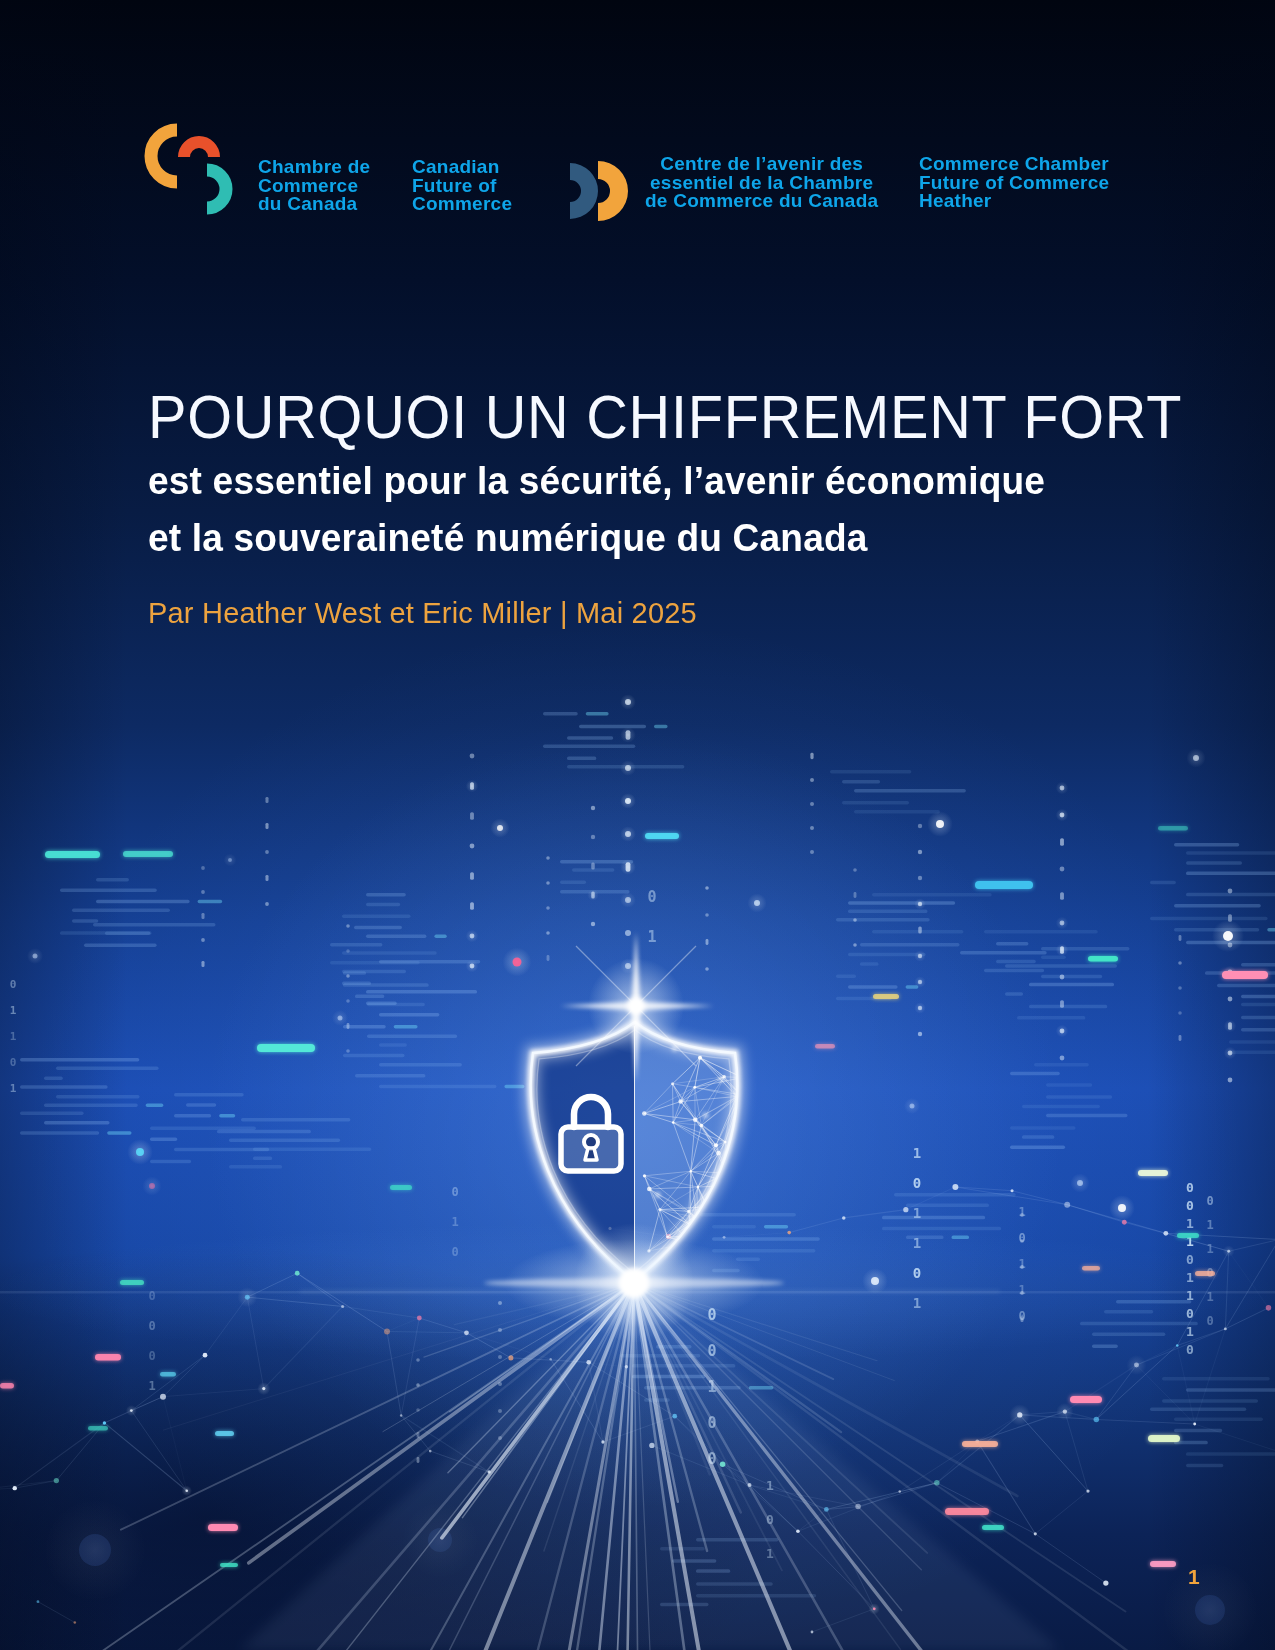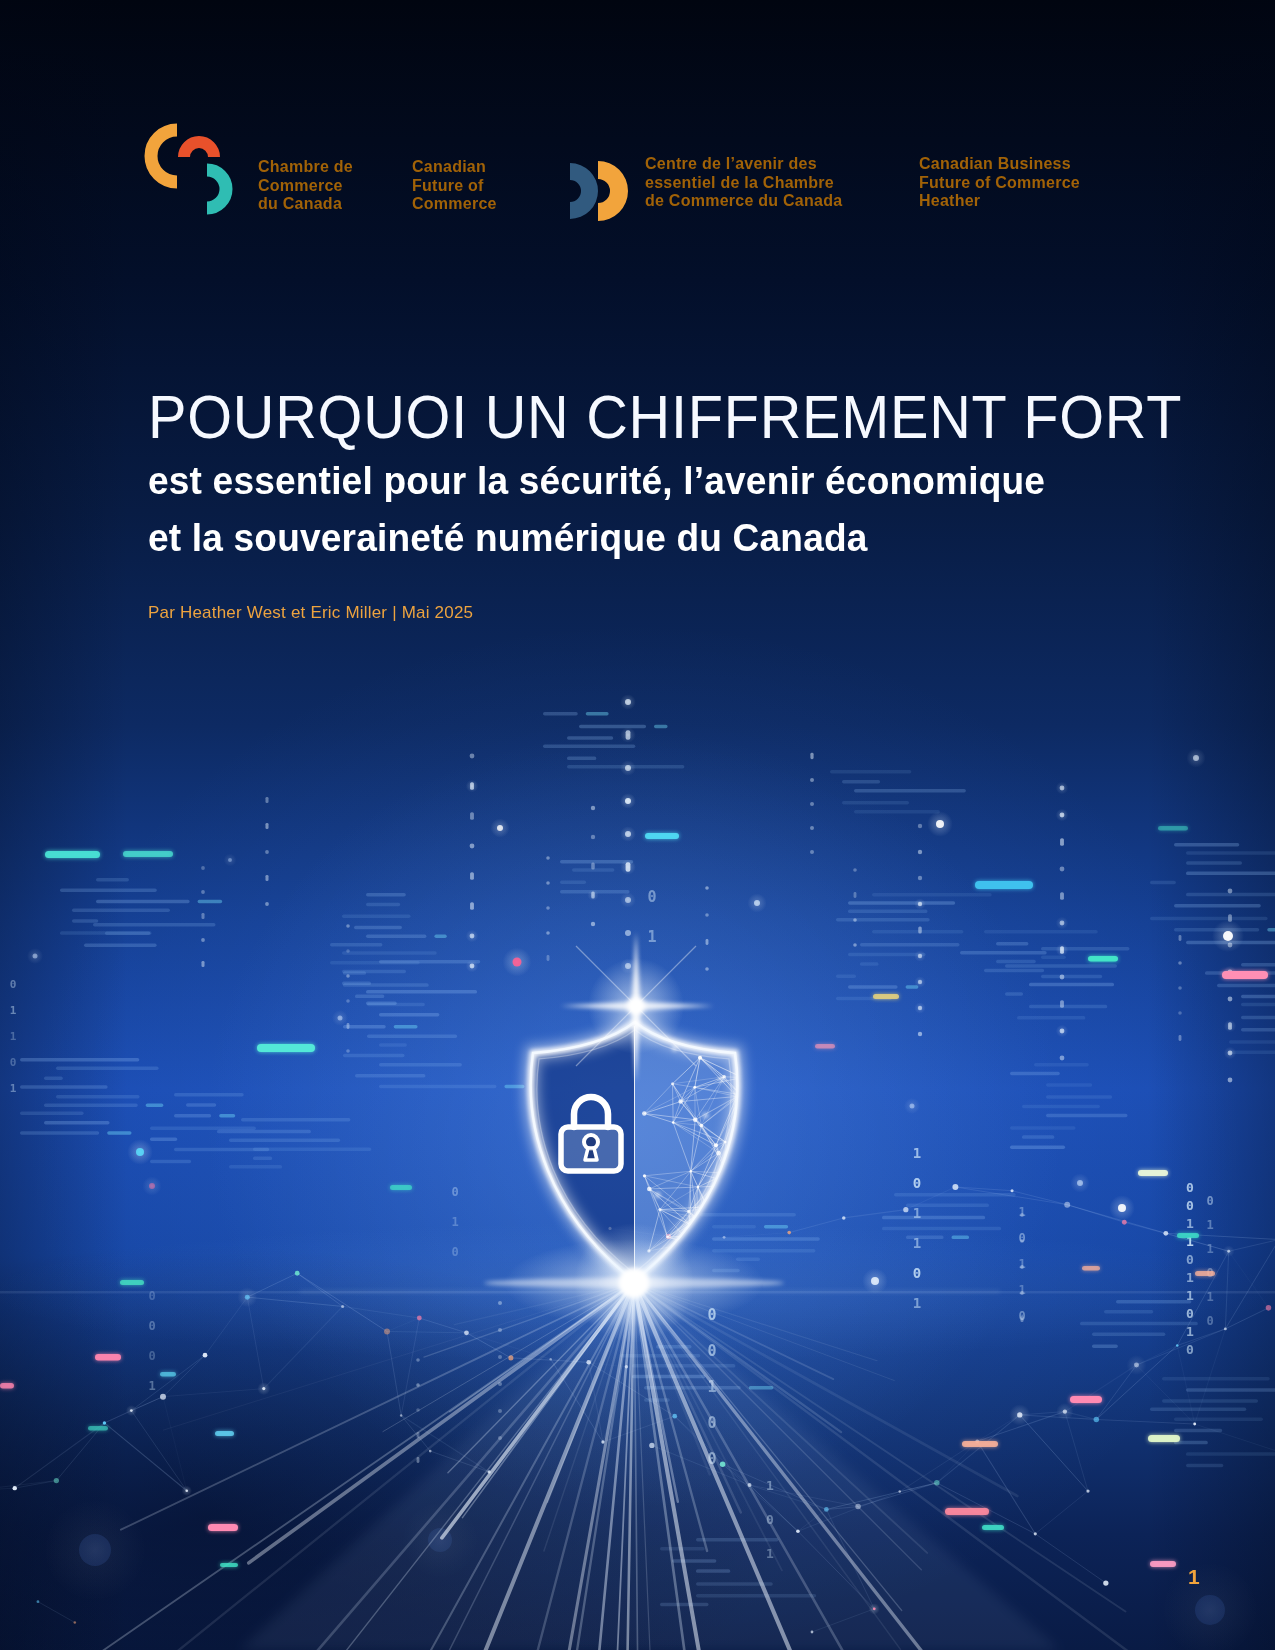--- a/index.html
+++ b/index.html
@@ -13,38 +13,38 @@
       linear-gradient(90deg, rgba(1,6,20,.32) 0, rgba(1,6,20,0) 10%, rgba(1,6,20,0) 90%, rgba(1,6,20,.32) 100%),
       radial-gradient(900px 420px at 16% 92%, rgba(2,8,28,.5), rgba(2,8,28,0) 65%),
       radial-gradient(900px 760px at 49.8% 69%, rgba(90,150,255,.18), rgba(90,150,255,0) 68%),
       linear-gradient(180deg,
         #010510 0%, #030f2a 17%, #081c44 31%, #0d2a63 44%,
         #154095 56%, #1b4db4 66%, #1747a6 76%, #123579 85%,
         #0c2357 93%, #091b45 100%);
   }
   svg.art{position:absolute;left:0;top:0;}
   .logo-mark{position:absolute;}
-  .ltxt{position:absolute;color:#a16207;font-weight:700;font-size:16px;line-height:18.6px;letter-spacing:.25px;}
+  .ltxt{position:absolute;color:#0ea5e9;font-weight:700;font-size:19px;line-height:18.6px;letter-spacing:.25px;}
   .l1fr{left:258px;top:158px;}
   .l1en{left:412px;top:158px;}
-  .l2fr{left:645px;top:155px;}
+  .l2fr{left:645px;top:155px;text-align:center;}
   .l2en{left:919px;top:155px;}
   h1.title{
     position:absolute;left:148px;top:386px;margin:0;
     color:#f6f9ff;font-size:62px;font-weight:400;letter-spacing:.8px;line-height:1;
     transform:scaleX(.93);transform-origin:left top;white-space:nowrap;
   }
   .subtitle{
     position:absolute;left:148px;top:452px;margin:0;
     color:#ffffff;font-size:39px;font-weight:700;line-height:57px;letter-spacing:.2px;
     transform:scaleX(.95);transform-origin:left top;white-space:nowrap;
   }
   .byline{
     position:absolute;left:148px;top:598px;margin:0;
-    color:#eda33f;font-size:17px;font-weight:400;line-height:30px;letter-spacing:.2px;
+    color:#eda33f;font-size:29px;font-weight:400;line-height:30px;letter-spacing:.2px;
   }
   .page-num{
     position:absolute;left:1188px;top:1565px;
     color:#f2a43c;font-size:21px;font-weight:700;
   }
 </style>
 </head>
 <body>
 
 <div class="page">
@@ -1058,21 +1058,21 @@
       <svg class="logo-mark" style="left:556px;top:156px" width="78" height="70" viewBox="0 0 78 70">
         <path d="M14,7 A28,28 0 0 1 14,63 L14,46 A11,11 0 0 0 14,24 Z" fill="#315A7F"></path>
         <path d="M42,5 A30,30 0 0 1 42,65 L42,47 A12,12 0 0 0 42,23 Z" fill="#F2A43C"></path>
       </svg>
       <div class="ltxt l2fr">
         <div>Centre de l’avenir des</div>
         <div>essentiel de la Chambre</div>
         <div>de Commerce du Canada</div>
       </div>
       <div class="ltxt l2en">
-        <div>Canadian Business</div>
+        <div>Commerce Chamber</div>
         <div>Future of Commerce</div>
         <div>Heather</div>
       </div>
     </div>
   </header>
 
   <main>
     <h1 class="title">POURQUOI UN CHIFFREMENT FORT</h1>
     <div class="subtitle">
       <div>est essentiel pour la sécurité, l’avenir économique</div>

